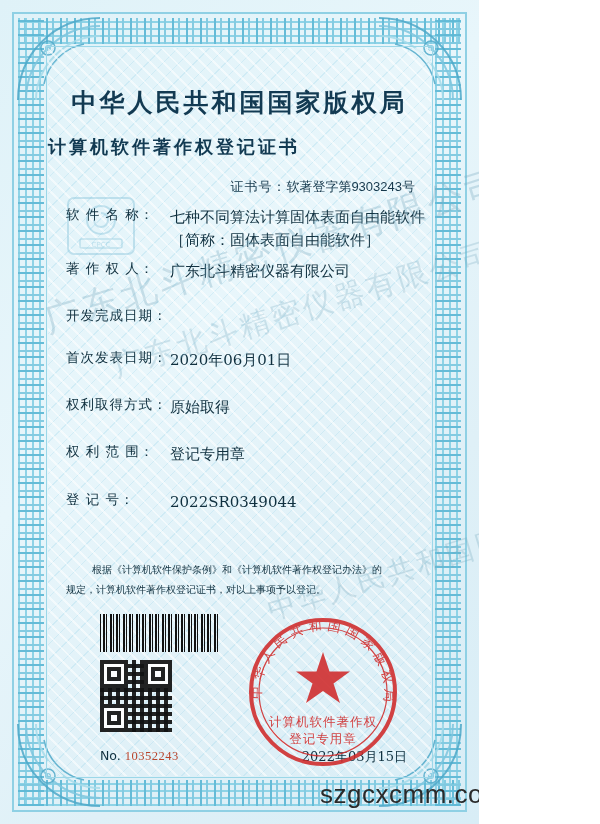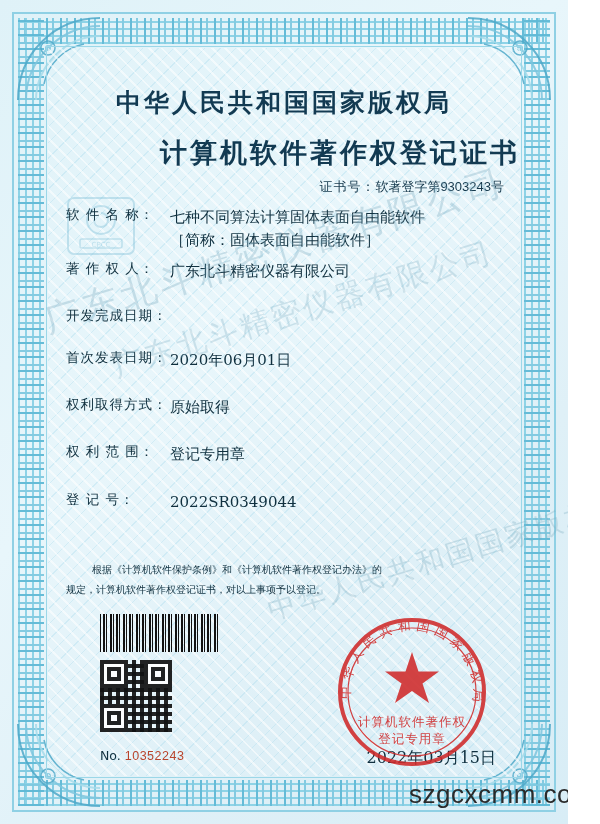--- a/index.html
+++ b/index.html
@@ -8,21 +8,21 @@
   }
   body {
     width: 600px;
     height: 824px;
     background: #ffffff;
     font-family: "Liberation Sans", sans-serif;
     overflow: hidden;
   }
   .cert {
     position: relative;
-    width: 568px;
+    width: 479px;
     height: 824px;
     background: linear-gradient(135deg, #dff2f8 0%, #e8f6fb 40%, #dff0f7 70%, #d8edf6 100%);
     overflow: hidden;
   }
   
   .frame-outer {
     position: absolute;
     left: 12px; top: 12px; right: 12px; bottom: 12px;
     border: 2px solid #8fd0e4;
   }
@@ -83,23 +83,23 @@
   .title-1 {
     text-align: center;
     font-family: "DejaVu Serif", "Liberation Serif", serif;
     font-size: 25px;
     font-weight: bold;
     letter-spacing: 3px;
     color: #123a52;
     margin-top: 38px;
   }
   .title-2 {
-    text-align: right;
-    font-family: "DejaVu Serif", "Liberation Serif", serif;
-    font-size: 27px;
+    text-align: left;
+    font-family: "DejaVu Serif", "Liberation Serif", serif;
+    font-size: 18px;
     font-weight: bold;
     letter-spacing: 3px;
     color: #123a52;
     margin-top: 16px;
   }
 
   .certno {
     position: absolute;
     right: 16px;
     top: 130px;
@@ -248,29 +248,29 @@
   .serial {
     position: absolute;
     left: 52px;
     top: 700px;
     font-family: "DejaVu Sans", sans-serif;
     font-size: 12.5px;
     color: #10303f;
   }
   .serial .num {
     color: #b8442c;
-    font-family: Liberation Sans, sans-serif;
+    font-family: Liberation Serif, serif;
     letter-spacing: .5px;
   }
   .issue-date {
     position: absolute;
     right: 24px;
     top: 700px;
     font-family: "DejaVu Serif", "Liberation Serif", serif;
-    font-size: 16px;
+    font-size: 13px;
     color: #10303f;
   }
 
   
   .seal {
     position: absolute;
     right: 24px;
     top: 560px;
     width: 168px;
     height: 168px;

